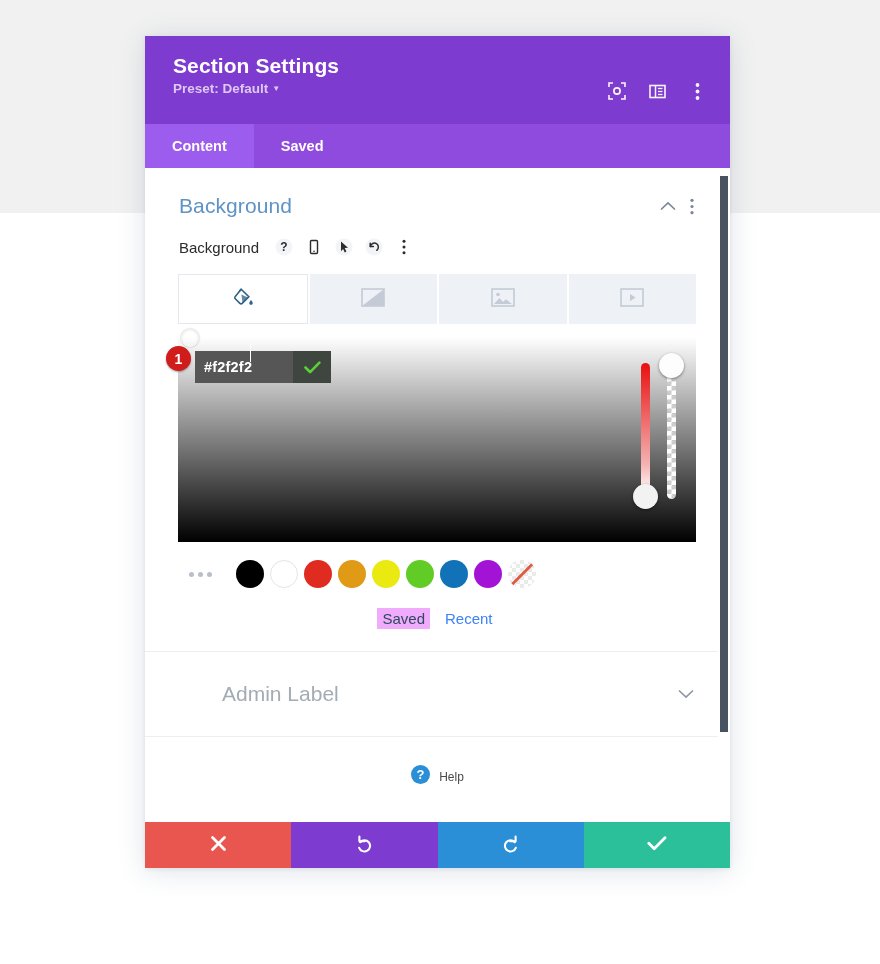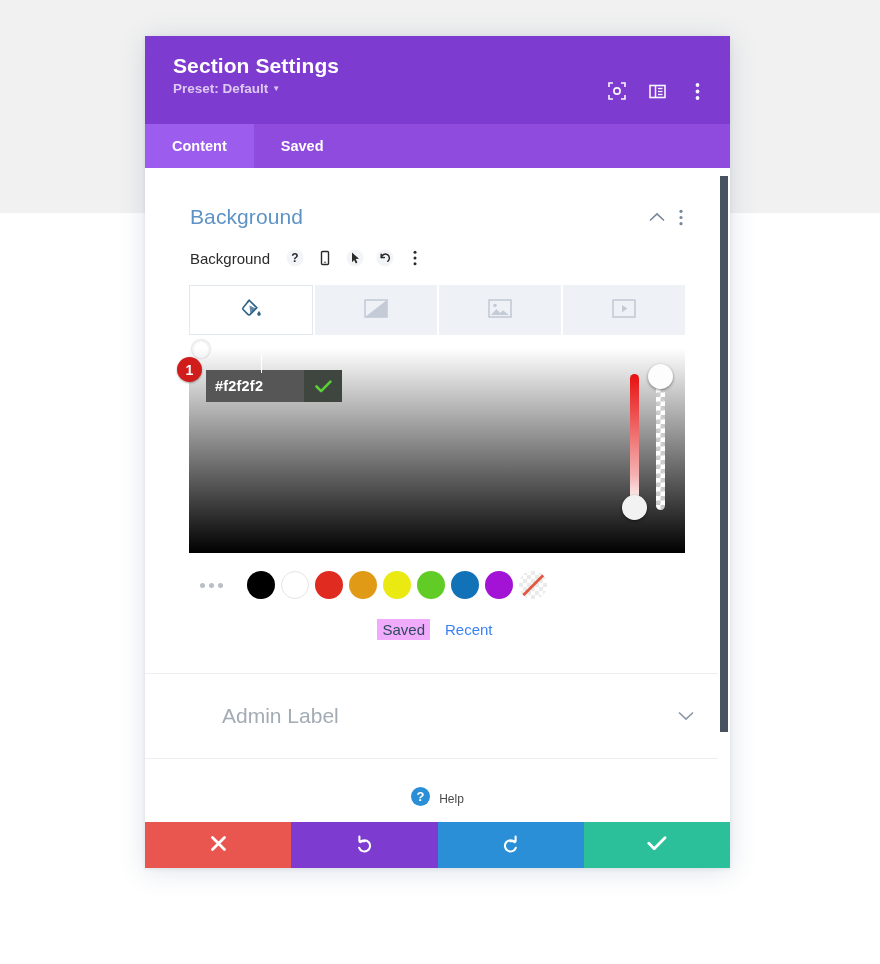--- a/index.html
+++ b/index.html
@@ -126,21 +126,21 @@
     top: 8px;
     width: 8px;
     height: 556px;
     background: #485361;
     border-radius: 0;
     cursor: pointer;
   }
 
   
   .section {
-    padding: 11px;
+    padding: 0;
   }
   .section-head {
     display: flex;
     align-items: center;
     padding: 26px 36px 10px 34px;
   }
   .section-title {
     flex: 1;
     color: #5d93c5;
     font-size: 21px;
@@ -203,21 +203,21 @@
     width: 18px; height: 18px;
     border-radius: 50%;
     border: 2px solid #f4f4f4;
     background: transparent;
     box-shadow: 0 0 2px rgba(0,0,0,0.35);
     cursor: pointer;
   }
 
   .hex-box {
     position: absolute;
-    left: 17px; top: 22px;
+    left: 17px; top: 14px;
     display: flex;
     height: 32px;
     cursor: text;
   }
   .hex-input {
     width: 98px;
     background: #565656;
     color: #ffffff;
     border: none;
     outline: none;

